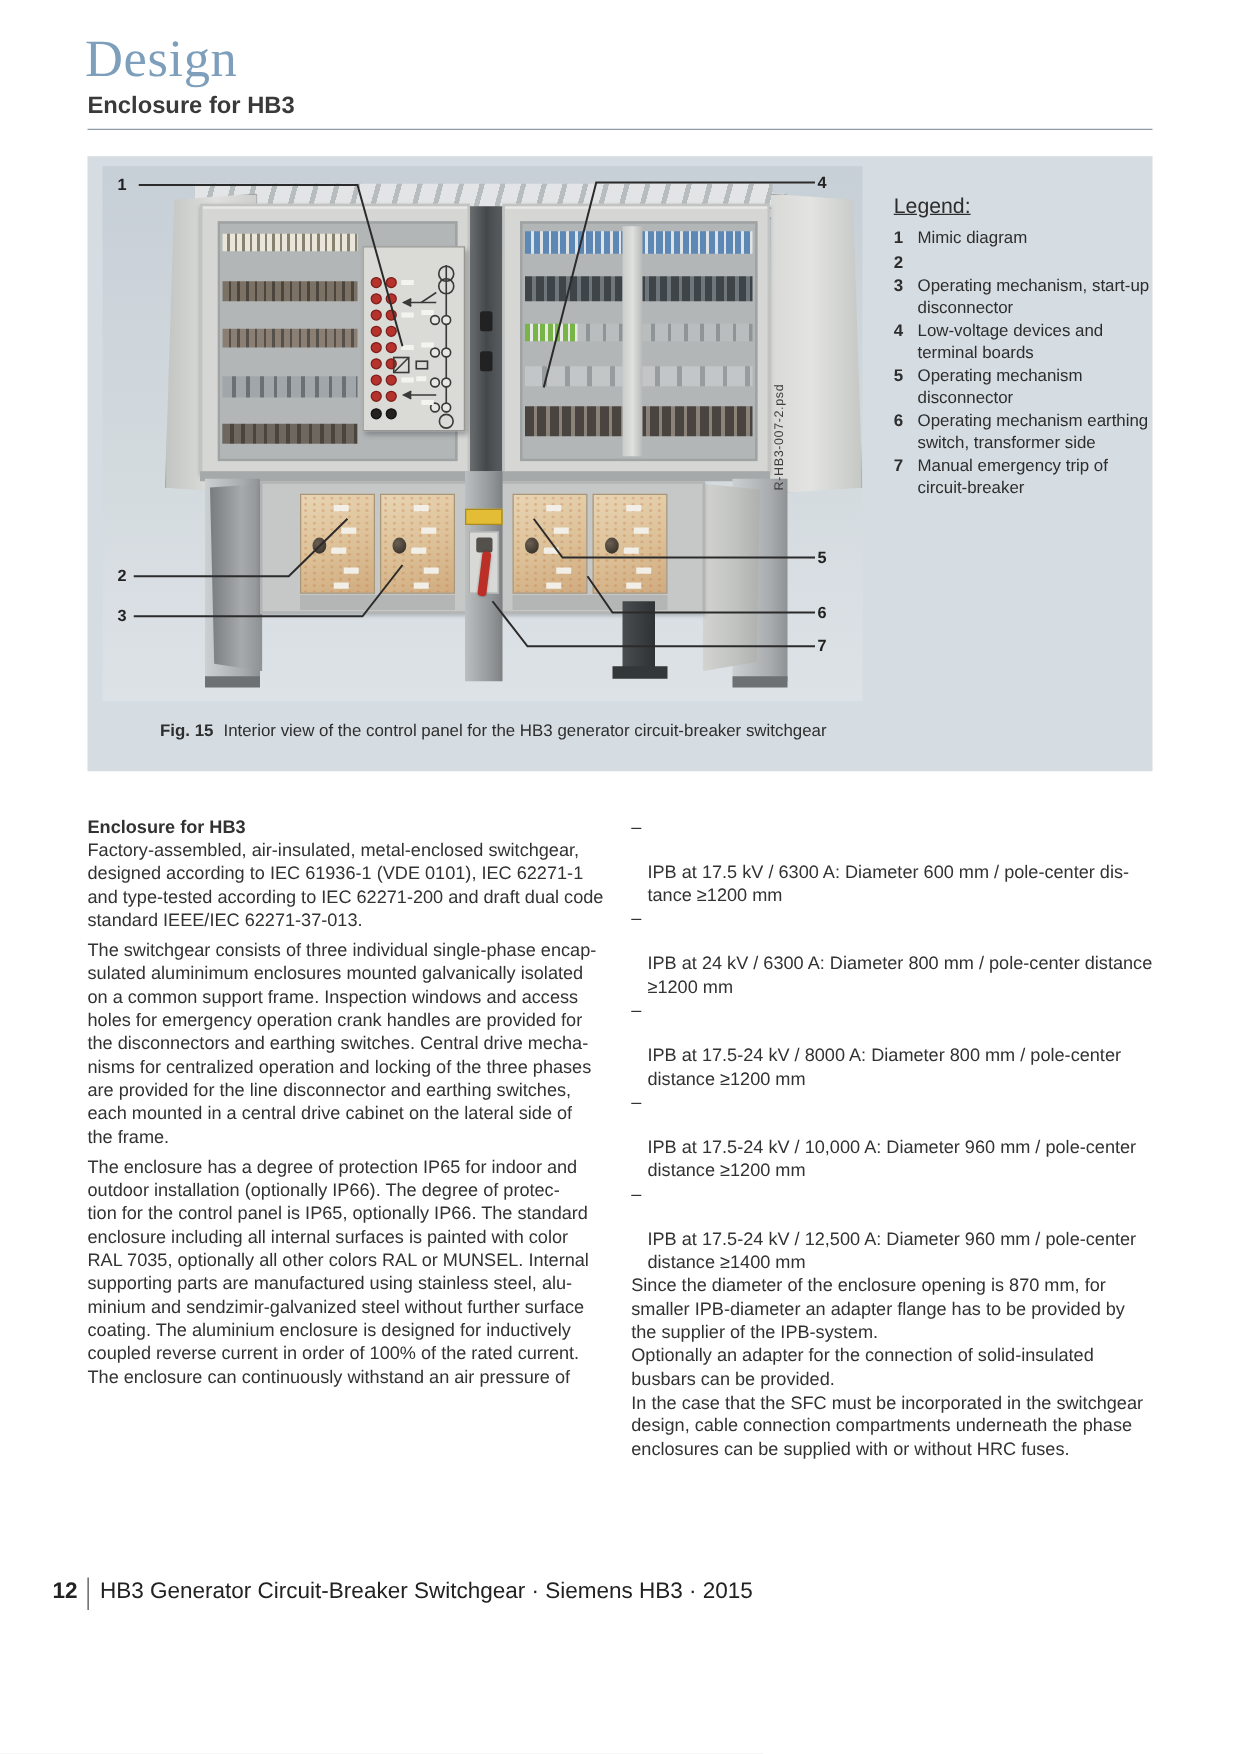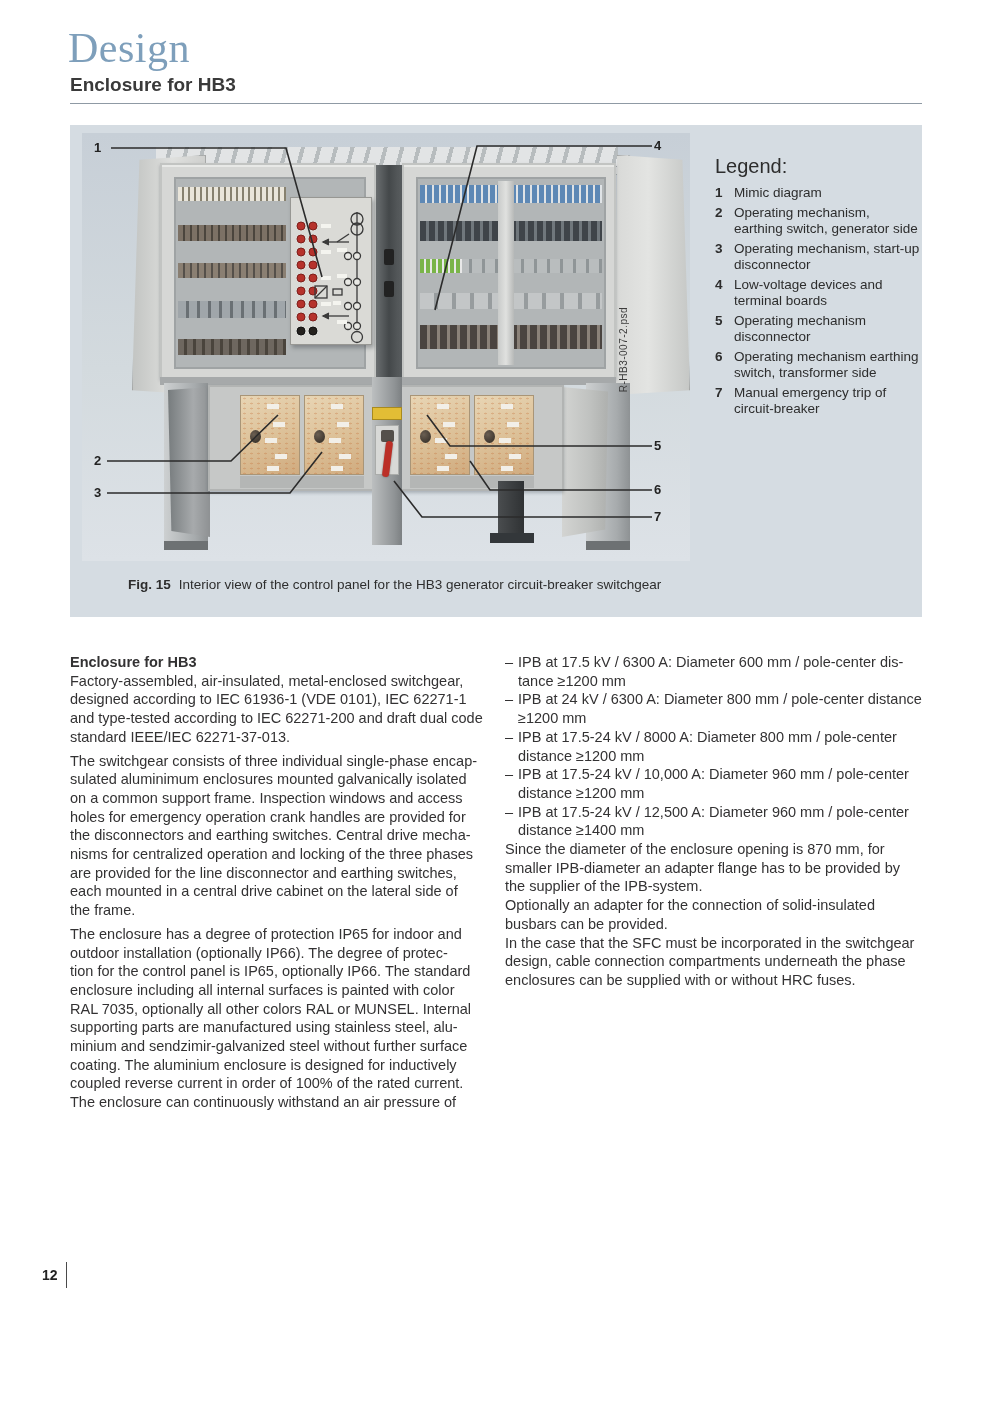--- a/index.html
+++ b/index.html
@@ -82,42 +82,42 @@
   .rcap{left:311px;top:305px;width:13px;height:12px;background:#54504b;border-radius:2px;}
   .pedestal{left:428px;top:356px;width:26px;height:56px;background:linear-gradient(90deg,#4a4d4f,#2f3234);}
   .pedbase{left:420px;top:408px;width:44px;height:10px;background:#33373a;}
 
   .callouts{left:0;top:0;width:852px;height:492px;pointer-events:none;}
   .co{font-size:13px;font-weight:bold;color:#222;line-height:13px;}
   .watermark{left:548px;top:182px;writing-mode:vertical-rl;transform:rotate(180deg);
              font-size:10px;color:#3c3c3c;letter-spacing:.5px;}
 
   .legend{left:645px;top:30px;width:205px;font-size:13.5px;color:#2d2d2d;}
-  .legend .lt{position:static;display:inline-block;font-size:20px;margin-bottom:7px;}
+  .legend .lt{position:static;display:inline-block;text-decoration:underline;font-size:17px;margin-bottom:7px;}
   .litem{position:static;display:flex;margin-bottom:3px;line-height:16.5px;}
   .litem .num{position:static;width:19px;flex:0 0 19px;font-weight:bold;}
   .litem .txt{position:static;white-space:pre-line;}
 
   .caption{left:58px;top:452px;font-size:13.5px;color:#2e2e2e;}
   .caption .cl{position:static;font-weight:bold;margin-right:8px;}
   .caption .ct{position:static;}
 
   
   .col{position:absolute;top:653px;font-size:14.5px;line-height:18.7px;}
   .col-left{left:70px;width:436px;}
   .col-right{left:505px;width:430px;}
   .col-heading{font-weight:bold;}
   .para{white-space:pre-line;margin:0 0 5px 0;}
   .bullet{display:flex;}
   .bullet .dash{flex:0 0 13px;}
-  .btxt{white-space:pre-line;}
+  .btxt{white-space:pre-line;margin-top:36px;}
   .sfc-heading{font-weight:bold;margin-top:19px;}
 
   
-  .pfooter{position:absolute;left:42px;top:1262px;display:flex;align-items:center;font-size:14px;color:#222;}
+  .pfooter{position:absolute;left:42px;top:1262px;display:flex;align-items:flex-start;font-size:18px;color:#222;}
   .pageno{font-weight:bold;}
   .fsep{display:inline-block;width:1px;height:26px;background:#4a4a4a;margin:0 9px 0 8px;}
 </style>
 </head>
 <body>
 
 <div class="page">
 
   <h1 class="title">Design</h1>
   <h2 class="subtitle">Enclosure for HB3</h2>
@@ -272,22 +272,20 @@
     <div class="watermark">R-HB3-007-2.psd</div>
 
     <div class="legend">
       <span class="lt">Legend:</span>
       <div class="litem">
         <span class="num">1</span>
         <span class="txt">Mimic diagram</span>
         </div>
       <div class="litem">
         <span class="num">2</span>
-        <span class="txt">Operating mechanism,
-earthing switch, generator side</span>
         </div>
       <div class="litem">
         <span class="num">3</span>
         <span class="txt">Operating mechanism, start-up
 disconnector</span>
         </div>
       <div class="litem">
         <span class="num">4</span>
         <span class="txt">Low-voltage devices and
 terminal boards</span>
@@ -373,15 +371,16 @@
 Optionally an adapter for the connection of solid-insulated
 busbars can be provided.</p>
     <p class="para">In the case that the SFC must be incorporated in the switchgear
 design, cable connection compartments underneath the phase
 enclosures can be supplied with or without HRC fuses.</p>
   </section>
 
   <footer class="pfooter">
     <span class="pageno">12</span>
     <span class="fsep"></span>
+    <span class="ftext">HB3 Generator Circuit-Breaker Switchgear · Siemens HB3 · 2015</span>
   </footer>
 
 </div>
 
 </body></html>

